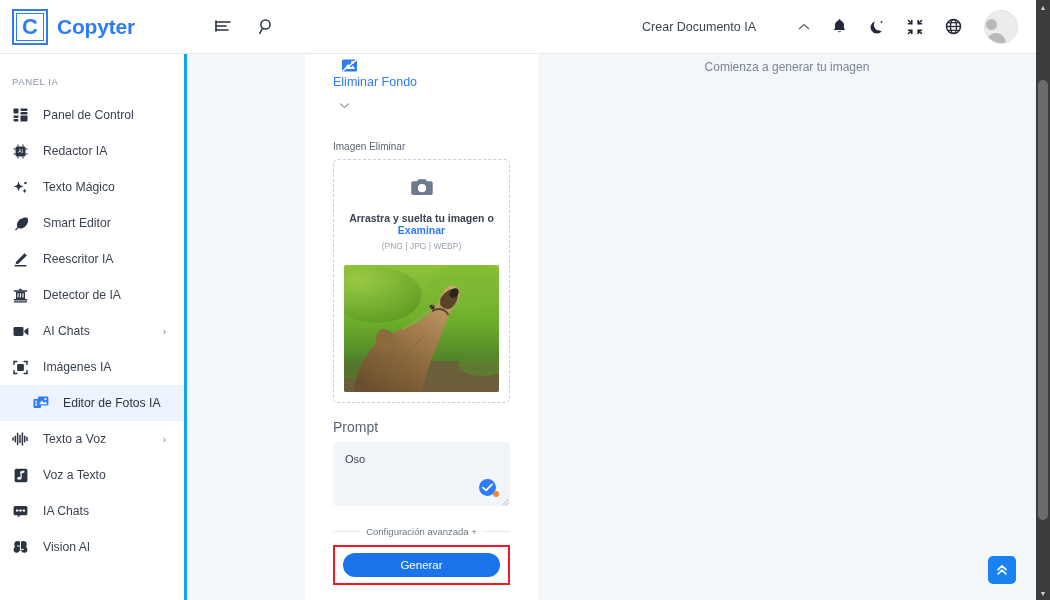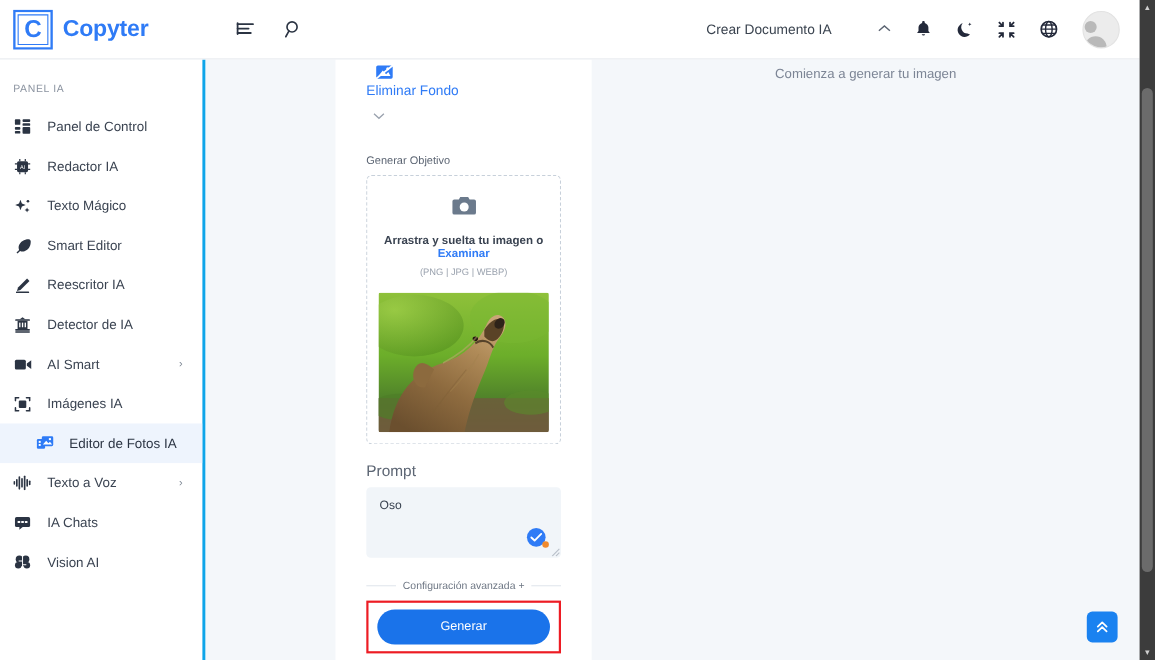--- a/index.html
+++ b/index.html
@@ -190,21 +190,21 @@
     margin-top: 20px;
   }
   .adv-line { flex: 1; height: 1px; background: #e2e7ed; }
   .adv-text { font-size: 9.5px; color: #6e7784; white-space: nowrap; }
   .gen-wrap {
     margin-top: 8px;
     border: 2px solid #ed1c24;
     padding: 6px 8px;
   }
   .gen-btn {
-    display: block; width: 100%; height: 32px;
+    display: block; width: 100%; height: 24px;
     background: #1a73ea; border: none; border-radius: 17px;
     color: #ffffff; font-size: 11.5px;
     font-family: "Liberation Sans", sans-serif;
     cursor: pointer;
   }
 
   .result-pane {
     position: absolute; left: 351px; top: 0;
     width: 498px; height: 546px;
     background: #f4f7fa;
@@ -402,21 +402,21 @@
           </span>
           <span class="nav-label">Detector de IA</span>
         </div>
         <div class="nav-item">
           <span class="nav-ico">
             <svg width="16" height="13" viewBox="0 0 16 13">
               <rect x="0.5" y="2" width="10" height="9" rx="1.4" fill="currentColor"></rect>
               <path d="M11.4 5.4 L15.4 2.6 V10.4 L11.4 7.6 Z" fill="currentColor"></path>
             </svg>
           </span>
-          <span class="nav-label">AI Smart</span>
+          <span class="nav-label">AI Chats</span>
           <span class="nav-chev">›</span>
         </div>
         <div class="nav-item">
           <span class="nav-ico">
             <svg width="15" height="15" viewBox="0 0 15 15">
               <g stroke="currentColor" stroke-width="1.5" fill="none" stroke-linecap="round">
                 <path d="M1 4.2 V1.6 h2.9"></path>
                 <path d="M11.1 1.6 H14 v2.6"></path>
                 <path d="M14 10.8 V13.4 h-2.9"></path>
                 <path d="M3.9 13.4 H1 v-2.6"></path>
@@ -448,20 +448,33 @@
                 <line x1="5.6" y1="1.6" x2="5.6" y2="12.4"></line>
                 <line x1="8" y1="3.4" x2="8" y2="10.6"></line>
                 <line x1="10.4" y1="1" x2="10.4" y2="13"></line>
                 <line x1="12.7" y1="4.2" x2="12.7" y2="9.8"></line>
                 <line x1="15" y1="5.6" x2="15" y2="8.4"></line>
               </g>
             </svg>
           </span>
           <span class="nav-label">Texto a Voz</span>
           <span class="nav-chev">›</span>
+        </div>
+        <div class="nav-item">
+          <span class="nav-ico">
+            <svg width="14" height="15" viewBox="0 0 14 15">
+              <rect x="0.6" y="0.8" width="12.8" height="13.4" rx="1.6" fill="currentColor"></rect>
+              <g fill="#ffffff">
+                <ellipse cx="5.2" cy="10.3" rx="1.9" ry="1.5"></ellipse>
+                <rect x="6.5" y="3.6" width="1.2" height="6.8"></rect>
+                <path d="M6.5 3.6 L10.4 2.4 V4.5 L6.5 5.7 Z"></path>
+              </g>
+            </svg>
+          </span>
+          <span class="nav-label">Voz a Texto</span>
         </div>
         <div class="nav-item">
           <span class="nav-ico">
             <svg width="15" height="13" viewBox="0 0 15 13">
               <rect x="0.6" y="1" width="13.8" height="9.2" rx="1.5" fill="currentColor"></rect>
               <path d="M4.6 10.2 L4.6 12.6 L7.6 10.2 Z" fill="currentColor"></path>
               <g fill="#ffffff">
                 <rect x="3" y="4.6" width="2.4" height="1.8" rx="0.5"></rect>
                 <rect x="6.3" y="4.6" width="2.4" height="1.8" rx="0.5"></rect>
                 <rect x="9.6" y="4.6" width="2.4" height="1.8" rx="0.5"></rect>
@@ -504,21 +517,21 @@
           </svg>
         </span>
         <span class="tool-title">Eliminar Fondo</span>
         <span class="tool-caret">
           <svg width="11" height="7" viewBox="0 0 11 7">
               <polyline points="1,1.5 5.5,5.5 10,1.5" fill="none" stroke="#9aa2ae" stroke-width="1.2"></polyline>
             </svg>
         </span>
       </div>
 
-      <div class="field-label">Generar Objetivo</div>
+      <div class="field-label">Imagen Eliminar</div>
 
       <div class="dropzone">
         <span class="cam-icon">
           <svg width="24" height="20" viewBox="0 0 24 20">
             <path d="M8.4 2.2h7.2l1.3 2.1h4.1a1.7 1.7 0 0 1 1.7 1.7v10.3a1.7 1.7 0 0 1-1.7 1.7H3a1.7 1.7 0 0 1-1.7-1.7V6a1.7 1.7 0 0 1 1.7-1.7h4.1z" fill="#6b7a8c"></path>
             <circle cx="12" cy="11.2" r="4.1" fill="#ffffff"></circle>
           </svg>
         </span>
         <div class="dz-text">
           <span>Arrastra y suelta tu imagen o </span><span class="browse">Examinar</span>

